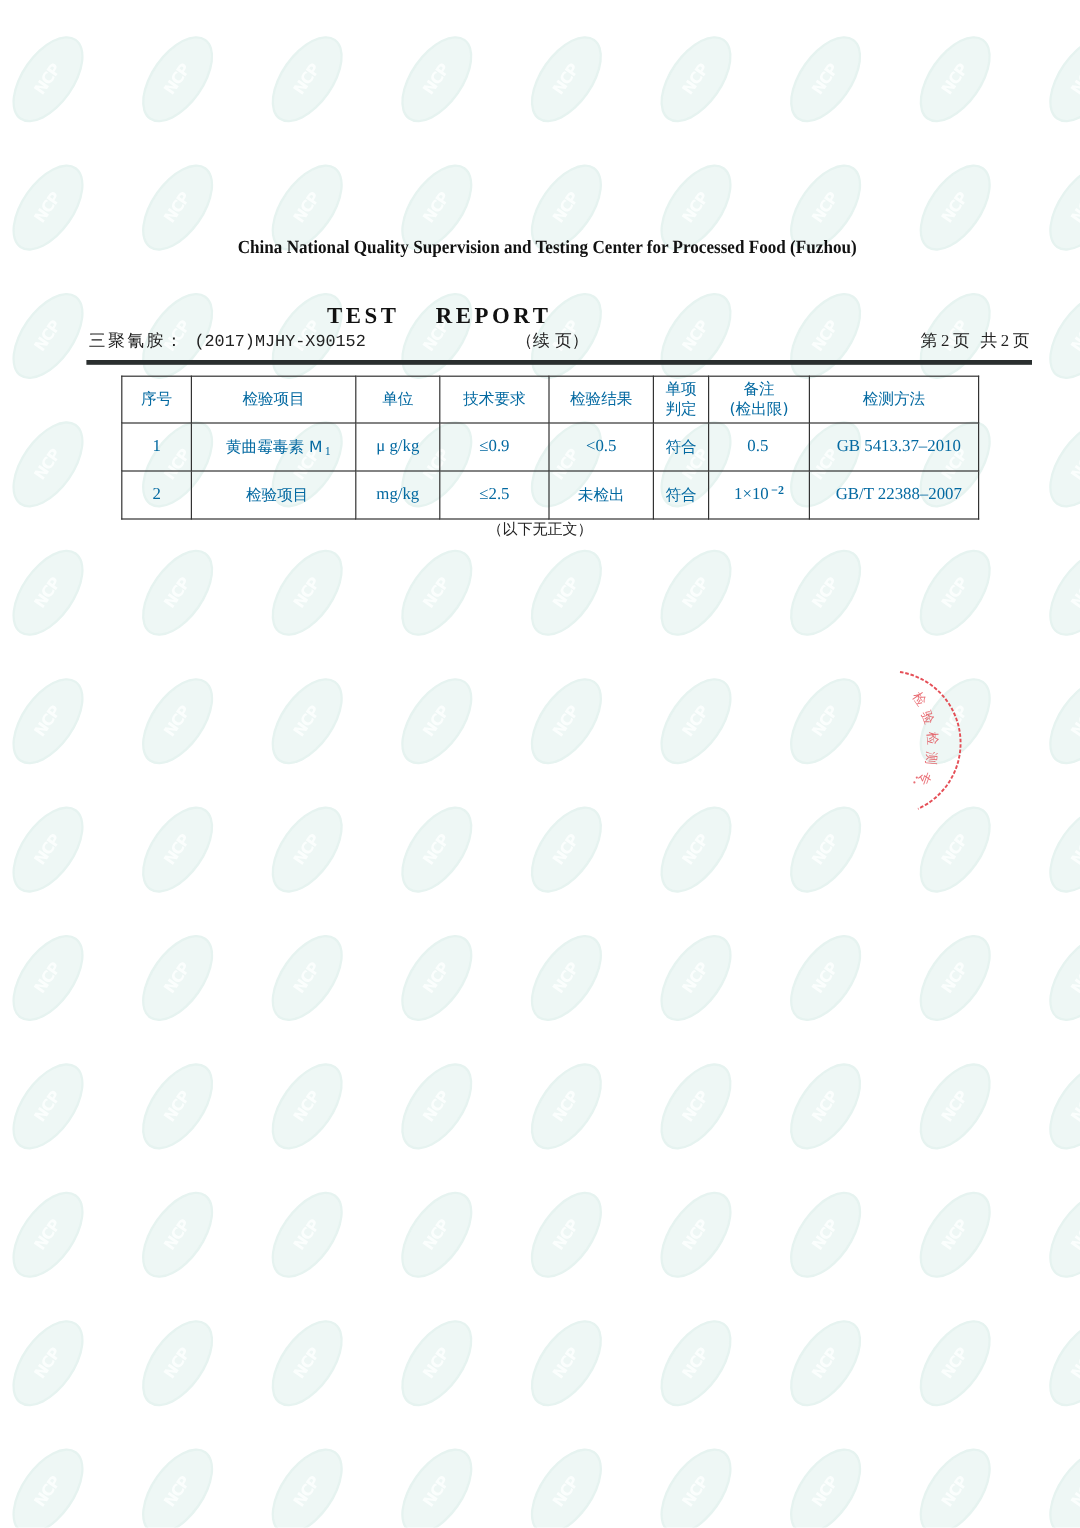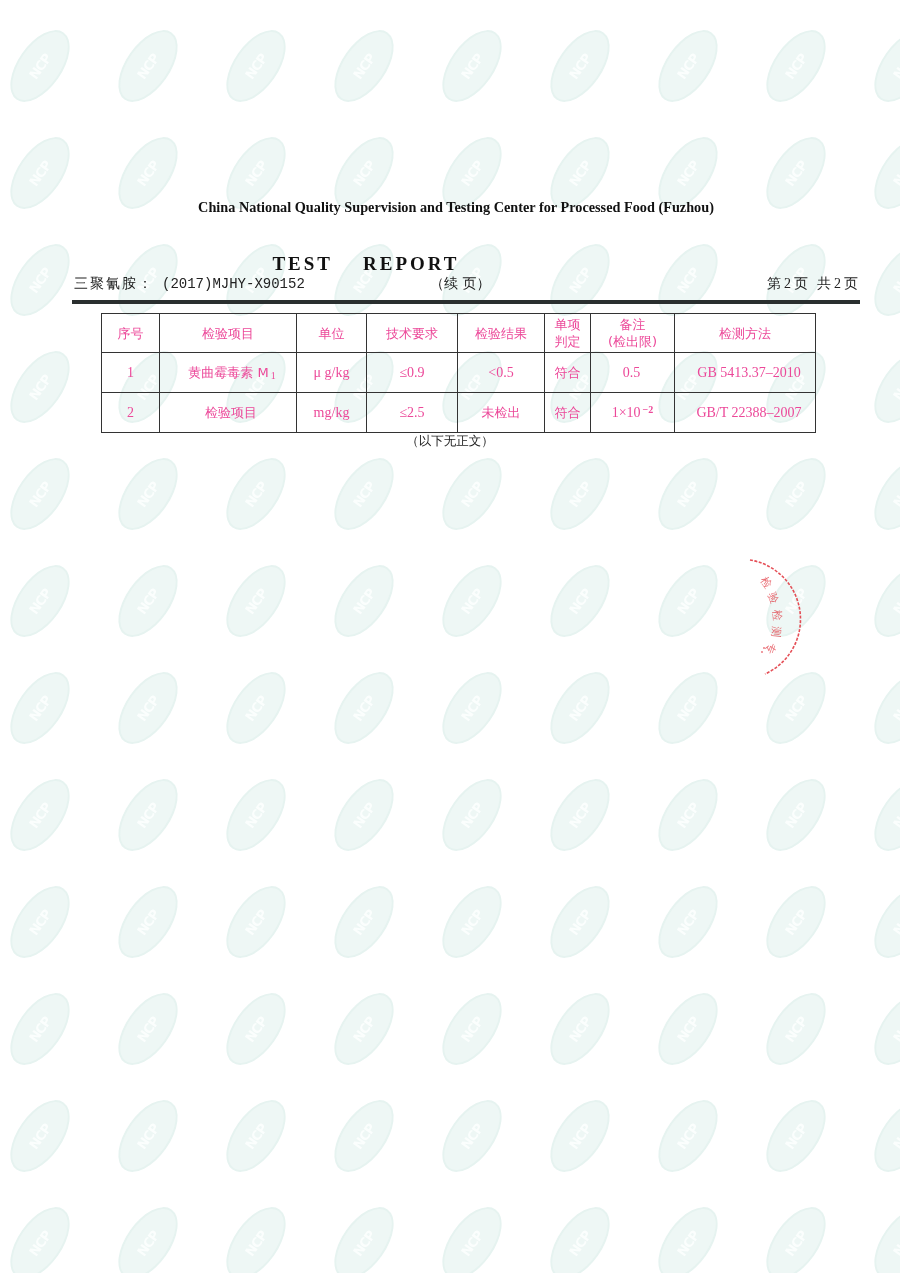--- a/index.html
+++ b/index.html
@@ -55,21 +55,21 @@
     .page-info { position: absolute; right: 0; top: 0; font-family: "DejaVu Sans", sans-serif; font-size: 14px; }
     .page-info .num { font-family: "Liberation Serif", serif; margin: 0 3px; }
     .thick-rule {
       position: absolute; left: 72px; top: 300px; width: 788px; height: 4px;
       background: #2a2f2f;
     }
 
     table.results {
       position: absolute; left: 101px; top: 313px;
       border-collapse: collapse; table-layout: fixed;
-      font-size: 13px; color: #ec4899;
+      font-size: 13px; color: #0369a1;
     }
     table.results td, table.results th {
       border: 1px solid #333; text-align: center; vertical-align: middle;
       padding: 0; font-weight: normal;
     }
     table.results th { height: 38px; font-family: "DejaVu Sans", sans-serif; font-size: 13px; line-height: 17px; }
     table.results td { height: 39px; }
     .cjk { font-family: "DejaVu Sans", sans-serif; }
     .lat { font-family: "Liberation Serif", serif; font-size: 14px; }
     td.left { text-align: left; padding-left: 8px !important; }

